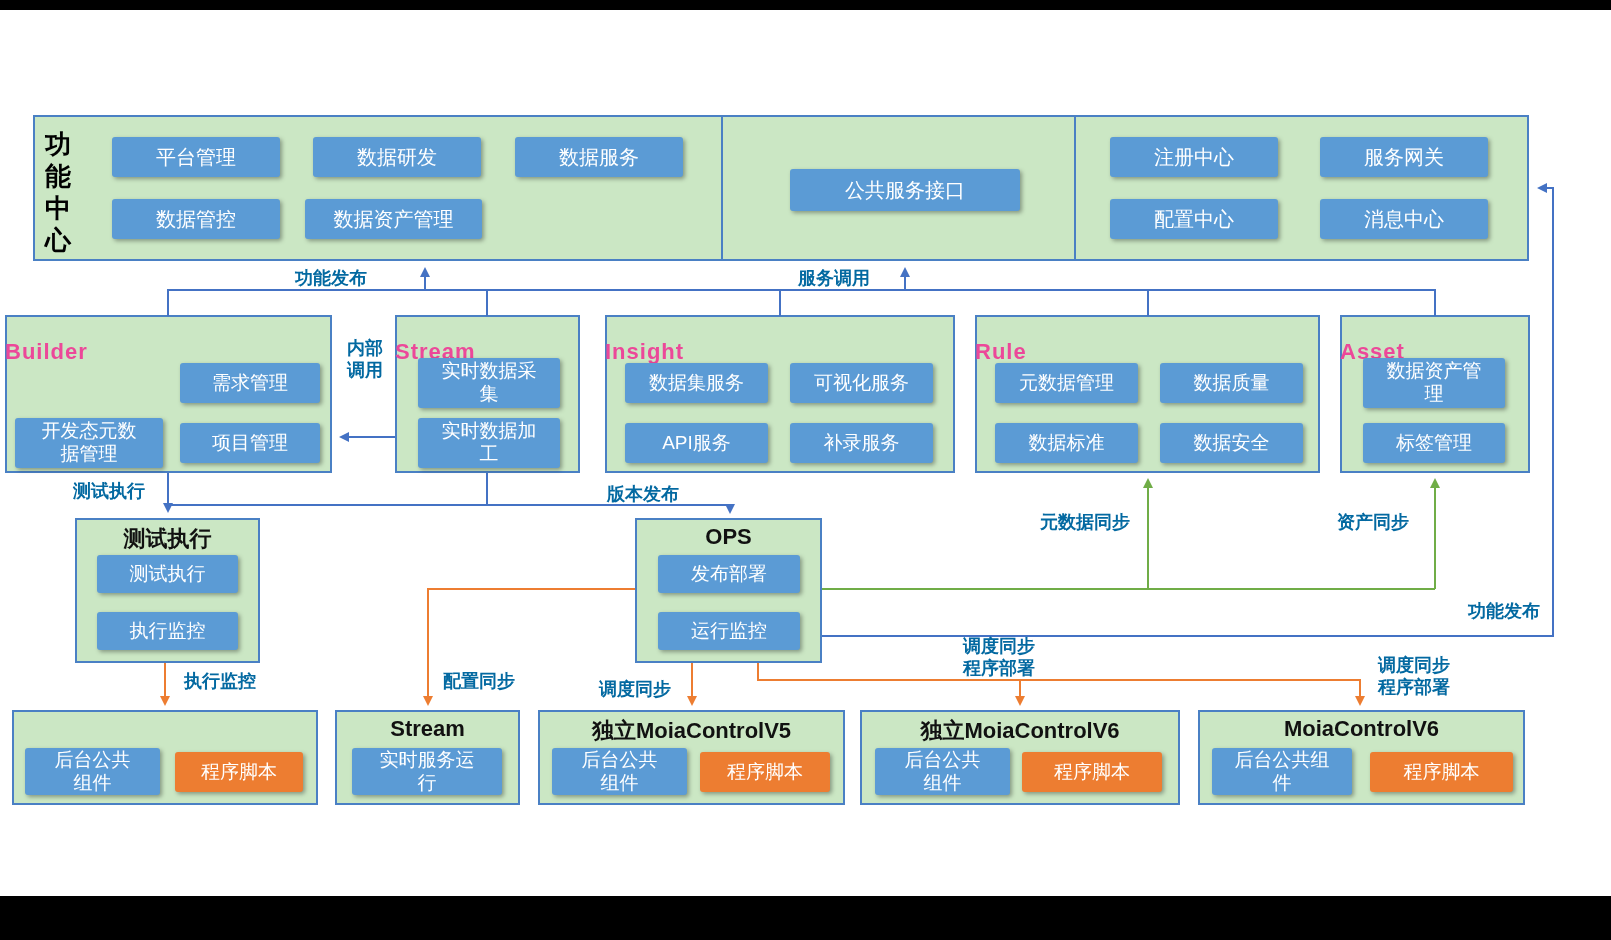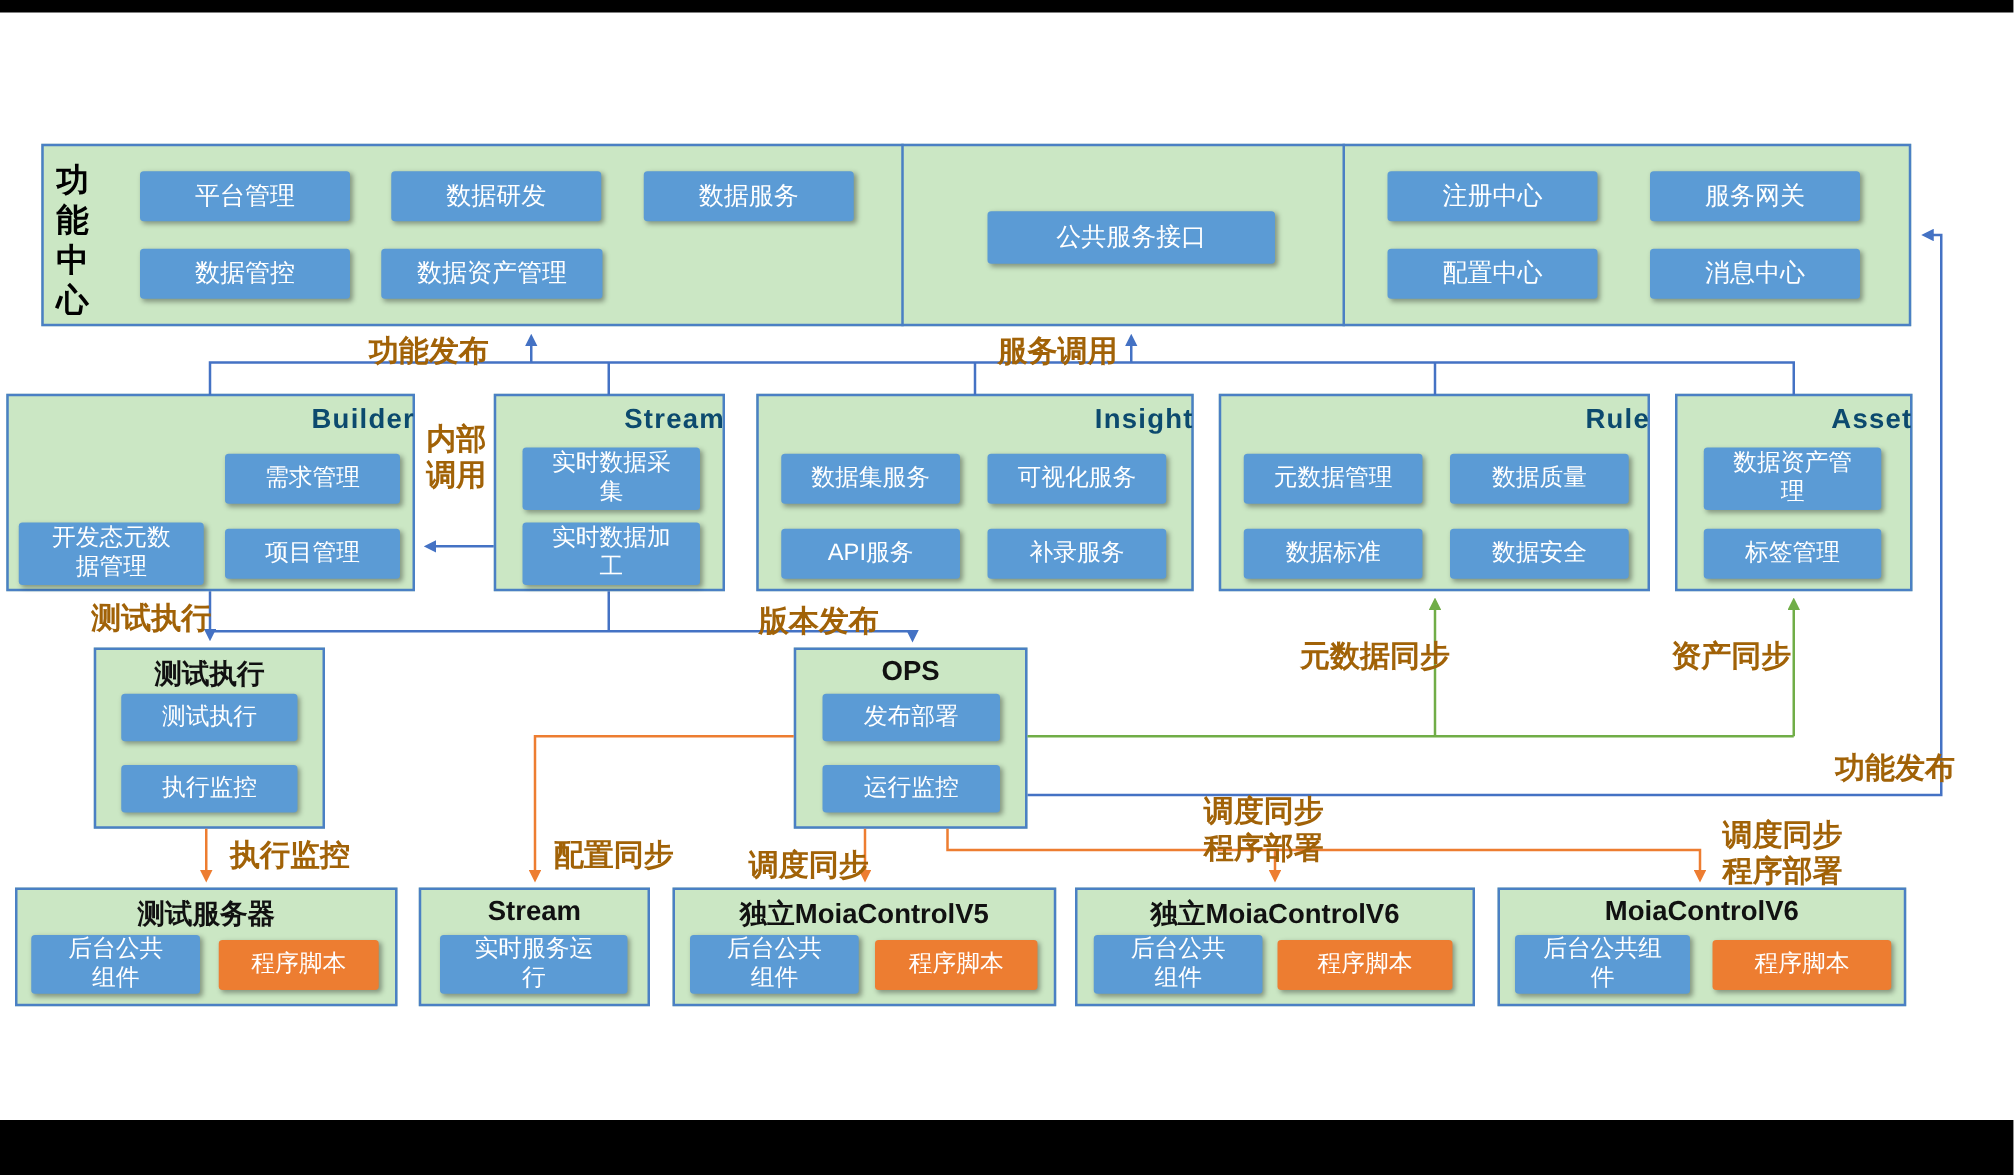--- a/index.html
+++ b/index.html
@@ -11,38 +11,38 @@
   .blackbar { position:absolute; left:0; width:100%; background:#000; z-index:6; }
   .wires { position:absolute; left:0; top:0; z-index:3; pointer-events:none; }
   .gbox { position:absolute; background:#cbe7c4; border:2px solid #4a80c4; z-index:2; }
   .vline { position:absolute; width:2px; background:#4a80c4; z-index:2; }
   .vtitle {
     position:absolute; left:42px; top:128px; width:32px; z-index:4;
     font-size:26px; font-weight:700; color:#000; line-height:32px;
     text-align:center; word-break:break-all;
   }
   .mtitle {
-    position:absolute; z-index:4; text-align:right;
-    font-size:22px; font-weight:600; color:#0c4a6e; letter-spacing:1px;
+    position:absolute; z-index:4; text-align:left;
+    font-size:22px; font-weight:600; color:#ec4899; letter-spacing:1px;margin-top:17px;
   }
   .stitle {
     position:absolute; z-index:4; text-align:center;
     font-size:22px; font-weight:700; color:#111;
   }
   .btn {
     position:absolute; z-index:4; background:#5b9bd5; color:#fff;
     display:flex; align-items:center; justify-content:center; text-align:center;
     font-size:20px; line-height:1.2; border-radius:3px;
     box-shadow:2px 2px 4px rgba(0,0,0,0.35);
   }
   .btn.small { font-size:19px; }
   .btn.wrap { padding:0 22px; }
   .btn.orange { background:#ed7d31; }
   .albl {
-    position:absolute; z-index:5; font-size:24px; font-weight:600; color:#a16207;
+    position:absolute; z-index:5; font-size:18px; font-weight:600; color:#0369a1;
     white-space:pre-line; line-height:1.2; text-align:center;
   }
 </style>
 </head>
 <body>
 
 <div class="stage">
 
   <div class="blackbar" style="top:0;height:10px"></div>
   <div class="blackbar" style="top:896px;height:44px"></div>
@@ -139,21 +139,20 @@
   <div class="stitle" style="left:75px;top:524px;width:185px">测试执行</div>
   <div class="btn small" style="left:97px;top:555px;width:141px;height:38px">测试执行</div>
   <div class="btn small" style="left:97px;top:612px;width:141px;height:38px">执行监控</div>
 
   <div class="gbox" style="left:635px;top:518px;width:187px;height:145px"></div>
   <div class="stitle" style="left:635px;top:524px;width:187px">OPS</div>
   <div class="btn small" style="left:658px;top:555px;width:142px;height:38px">发布部署</div>
   <div class="btn small" style="left:658px;top:612px;width:142px;height:38px">运行监控</div>
 
   <div class="gbox" style="left:12px;top:710px;width:306px;height:95px"></div>
-  <div class="stitle" style="left:12px;top:716px;width:306px">测试服务器</div>
   <div class="btn small wrap" style="left:25px;top:748px;width:135px;height:47px">后台公共组件</div>
   <div class="btn small orange" style="left:175px;top:752px;width:128px;height:40px">程序脚本</div>
 
   <div class="gbox" style="left:335px;top:710px;width:185px;height:95px"></div>
   <div class="stitle" style="left:335px;top:716px;width:185px">Stream</div>
   <div class="btn small wrap" style="left:352px;top:748px;width:150px;height:47px">实时服务运行</div>
 
   <div class="gbox" style="left:538px;top:710px;width:307px;height:95px"></div>
   <div class="stitle" style="left:538px;top:716px;width:307px">独立MoiaControlV5</div>
   <div class="btn small wrap" style="left:552px;top:748px;width:135px;height:47px">后台公共组件</div>

